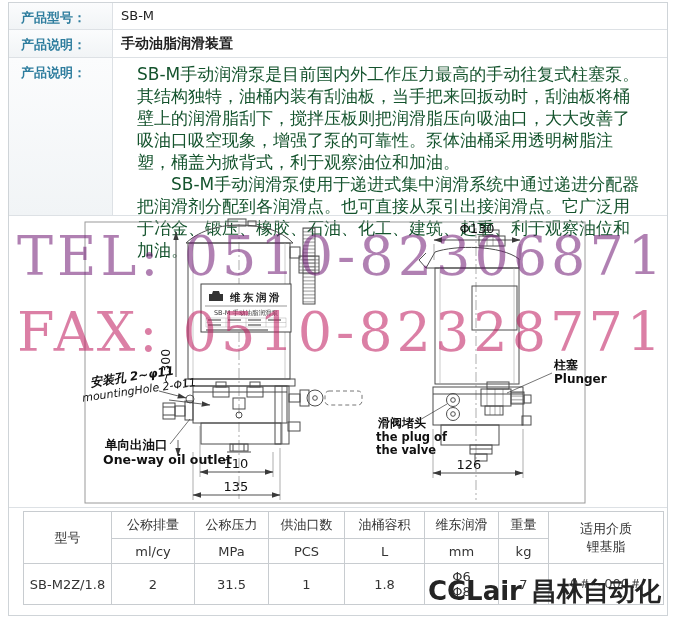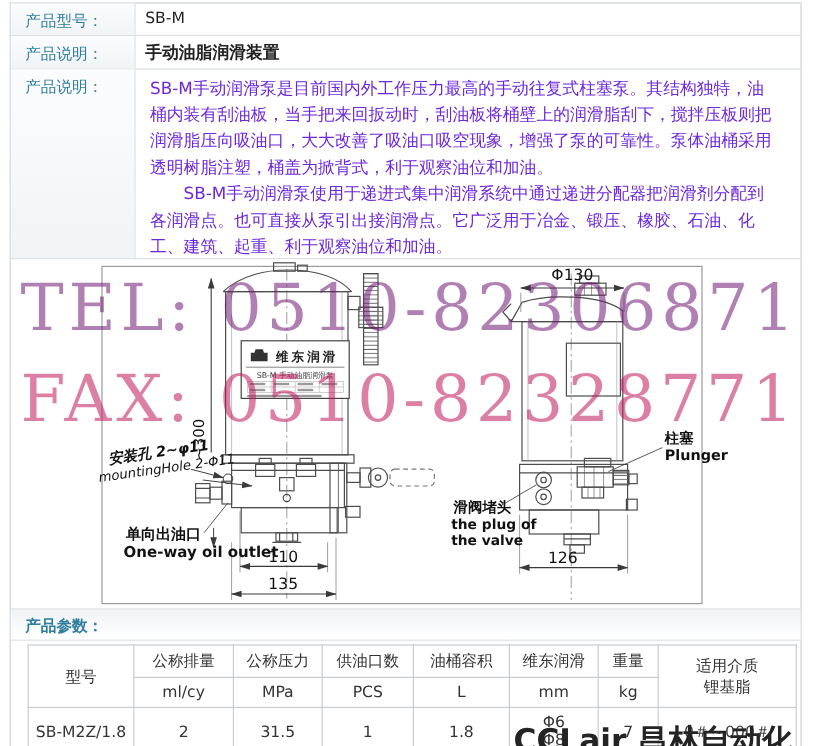--- a/index.html
+++ b/index.html
@@ -8,27 +8,27 @@
     font-family:"DejaVu Sans","Liberation Sans",sans-serif;color:#333;
     overflow:hidden;
   }
   .page{
     position:absolute;left:8px;top:2px;width:660px;
     border:1px solid #cfd4d8;background:#fff;box-sizing:border-box;
   }
   .info-row{display:flex;border-bottom:1px solid #dde1e5;}
   .info-label{
     width:104px;min-width:104px;box-sizing:border-box;
-    padding:6px 8px 0 12px;font-size:13px;font-weight:normal;color:#2e7d9e;
+    padding:6px 8px 0 12px;font-size:13px;font-weight:bold;color:#2e7d9e;
     border-right:1px solid #dde1e5;background:linear-gradient(#fbfcfd,#f1f4f6);
   }
   .info-value{flex:1;padding:5px 10px 0 8px;font-size:13px;color:#222;}
   .r1{height:26px;} .r2{height:27px;} .r3{height:157px;}
   .bold-val{font-weight:bold;font-size:14px;}
-  .desc p{margin:0 14px 0 4px;font-size:14px;line-height:22px;color:#6d28d9;}
+  .desc p{margin:0 14px 0 16px;font-size:17px;line-height:22px;color:#14532d;}
   .desc p.indent{text-indent:2em;}
 
   .draw-row{position:relative;height:291px;border-bottom:1px solid #dde1e5;overflow:hidden;}
   .draw-row svg{position:absolute;left:0;top:0;z-index:1;}
   .wm{
     position:absolute;z-index:2;left:8px;white-space:nowrap;pointer-events:none;
     font-family:"DejaVu Serif","Liberation Serif",serif;
     font-size:54px;letter-spacing:4px;opacity:0.55;line-height:1;
   }
   .wm1{top:14px;} .wm2{top:90px;}
@@ -250,21 +250,20 @@
         <text x="367" y="238" font-size="11.5" font-weight="bold">the valve</text>
         <text x="545" y="153" font-size="12" font-weight="bold">柱塞</text>
         <text x="545" y="167" font-size="12" font-weight="bold">Plunger</text>
       </g>
     </svg>
 
     <div class="wm wm1" style="color:#701a75;">TEL: 0510-82306871</div>
     <div class="wm wm2" style="color:#be185d;">FAX: 0510-82328771</div>
   </div>
 
-  <div class="param-header">产品参数：</div>
 
   <div class="table-wrap">
     <table class="params">
       <colgroup>
         <col style="width:88px">
           <col style="width:83px">
           <col style="width:74px">
           <col style="width:76px">
         <col style="width:80px">
           <col style="width:74px">

